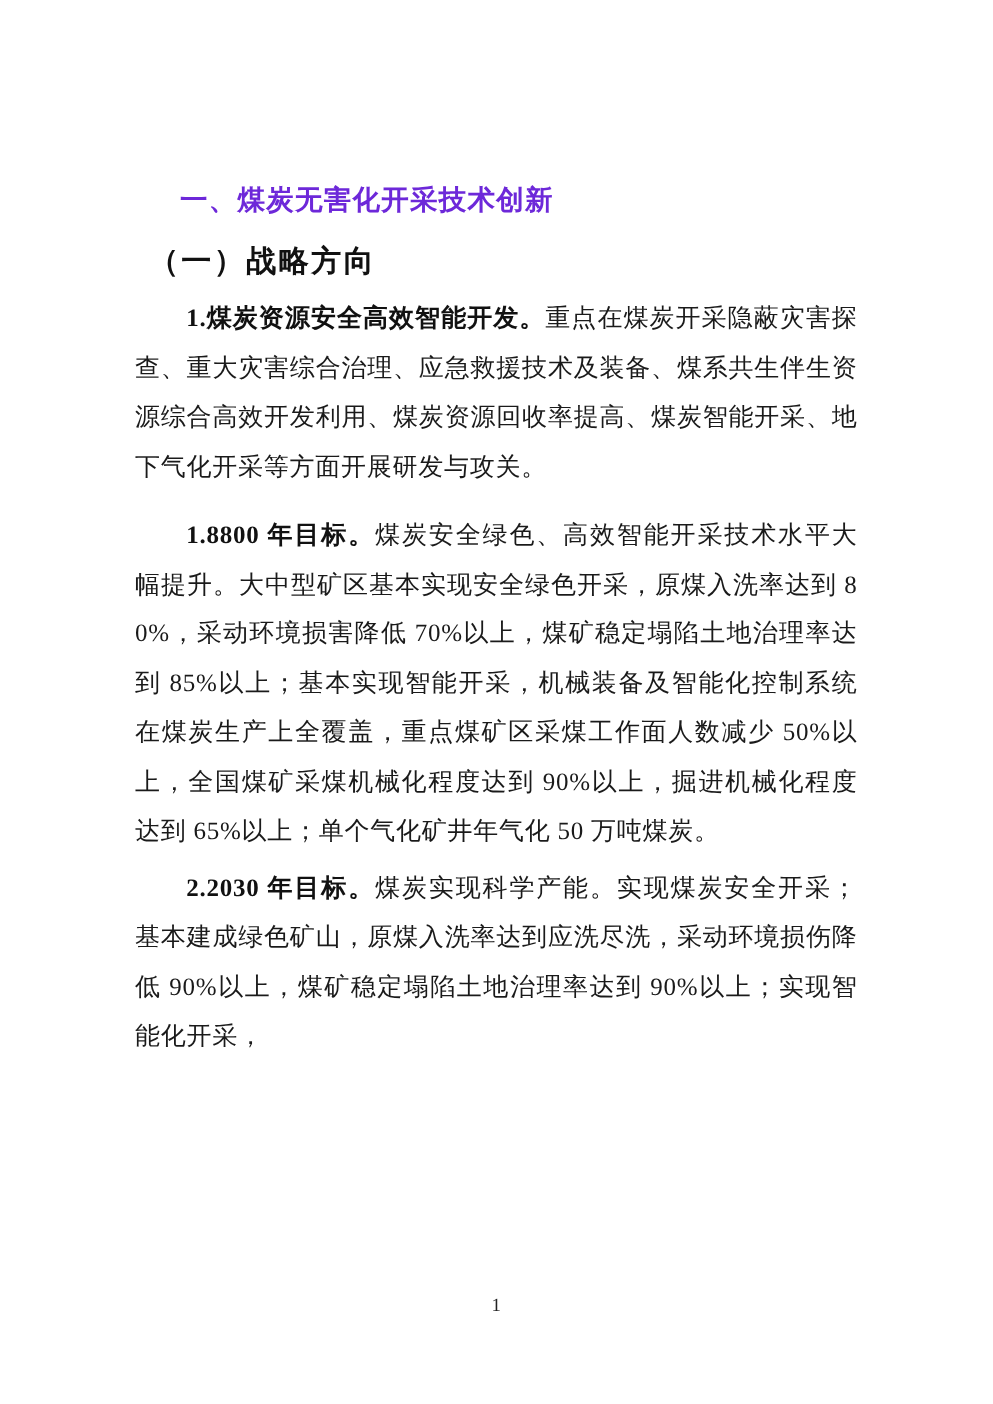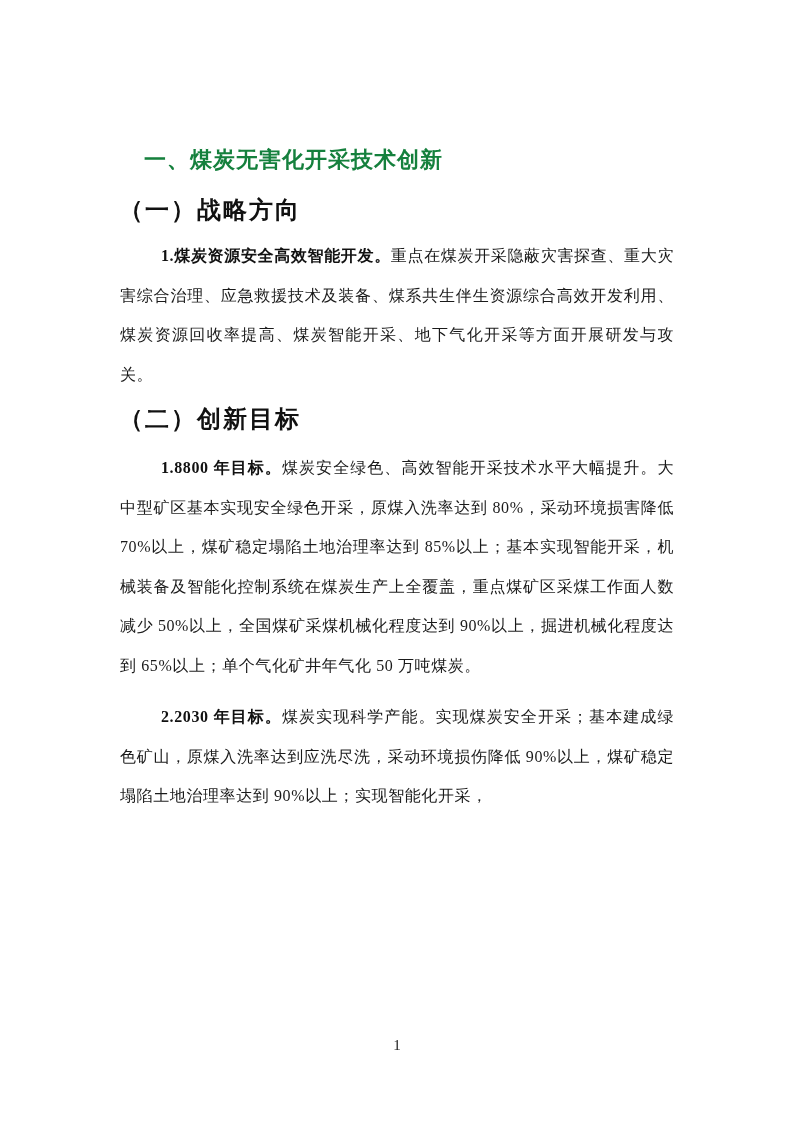--- a/index.html
+++ b/index.html
@@ -21,39 +21,39 @@
     left: 108px;
     top: 0;
     width: 578px;
   }
   .doc-heading {
     margin: 147px 0 0 0;
     font-family: Liberation Sans, sans-serif;
     font-size: 22px;
     line-height: 25px;
     font-weight: 700;
-    color: #15803d;
+    color: #6d28d9;
     letter-spacing: 1px;
     text-indent: 36px;
   }
   .sub-heading {
     margin: 25px 0 0 0;
     font-size: 24px;
     line-height: 27px;
     font-weight: 700;
     color: #111111;
     letter-spacing: 2px;
     text-indent: 11px;
   }
   .sub-heading.second {
     margin-top: 12px;
   }
   .para {
-    margin: 12px;
-    font-size: 16px;
+    margin: 0;
+    font-size: 20px;
     line-height: 39.5px;
     letter-spacing: 0.6px;
     text-align: justify;
     text-justify: inter-character;
     text-indent: 41px;
     word-break: break-all;
     color: #1a1a1a;
   }
   .para .lead {
     font-weight: 700;
@@ -81,21 +81,20 @@
 <div class="page">
   <div class="content">
 
     <h1 class="doc-heading">一、煤炭无害化开采技术创新</h1>
 
     <h2 class="sub-heading">（一）战略方向</h2>
 
     <p class="para p1"><span class="lead">1.煤炭资源安全高效智能开发。</span><span>重点在煤炭开采隐蔽灾害探查、重大灾害综合治理、应急救援技术及装备、煤系共生伴生资源综合高效开发利用、煤炭资源回收率提高、煤炭智能开采、地下气化开采等方面开展研发与攻关。</span></p>
 
 
-    <h2 class="sub-heading second">（二）创新目标</h2>
 
     <p class="para p3"><span class="lead">1.8800 年目标。</span><span>煤炭安全绿色、高效智能开采技术水平大幅提升。大中型矿区基本实现安全绿色开采，原煤入洗率达到 80%，采动环境损害降低 70%以上，煤矿稳定塌陷土地治理率达到 85%以上；基本实现智能开采，机械装备及智能化控制系统在煤炭生产上全覆盖，重点煤矿区采煤工作面人数减少 50%以上，全国煤矿采煤机械化程度达到 90%以上，掘进机械化程度达到 65%以上；单个气化矿井年气化 50 万吨煤炭。</span></p>
 
     <p class="para p4"><span class="lead">2.2030 年目标。</span><span>煤炭实现科学产能。实现煤炭安全开采；基本建成绿色矿山，原煤入洗率达到应洗尽洗，采动环境损伤降低 90%以上，煤矿稳定塌陷土地治理率达到 90%以上；实现智能化开采，</span></p>
 
   </div>
 
   <div class="page-footer">1</div>
 </div>
 

